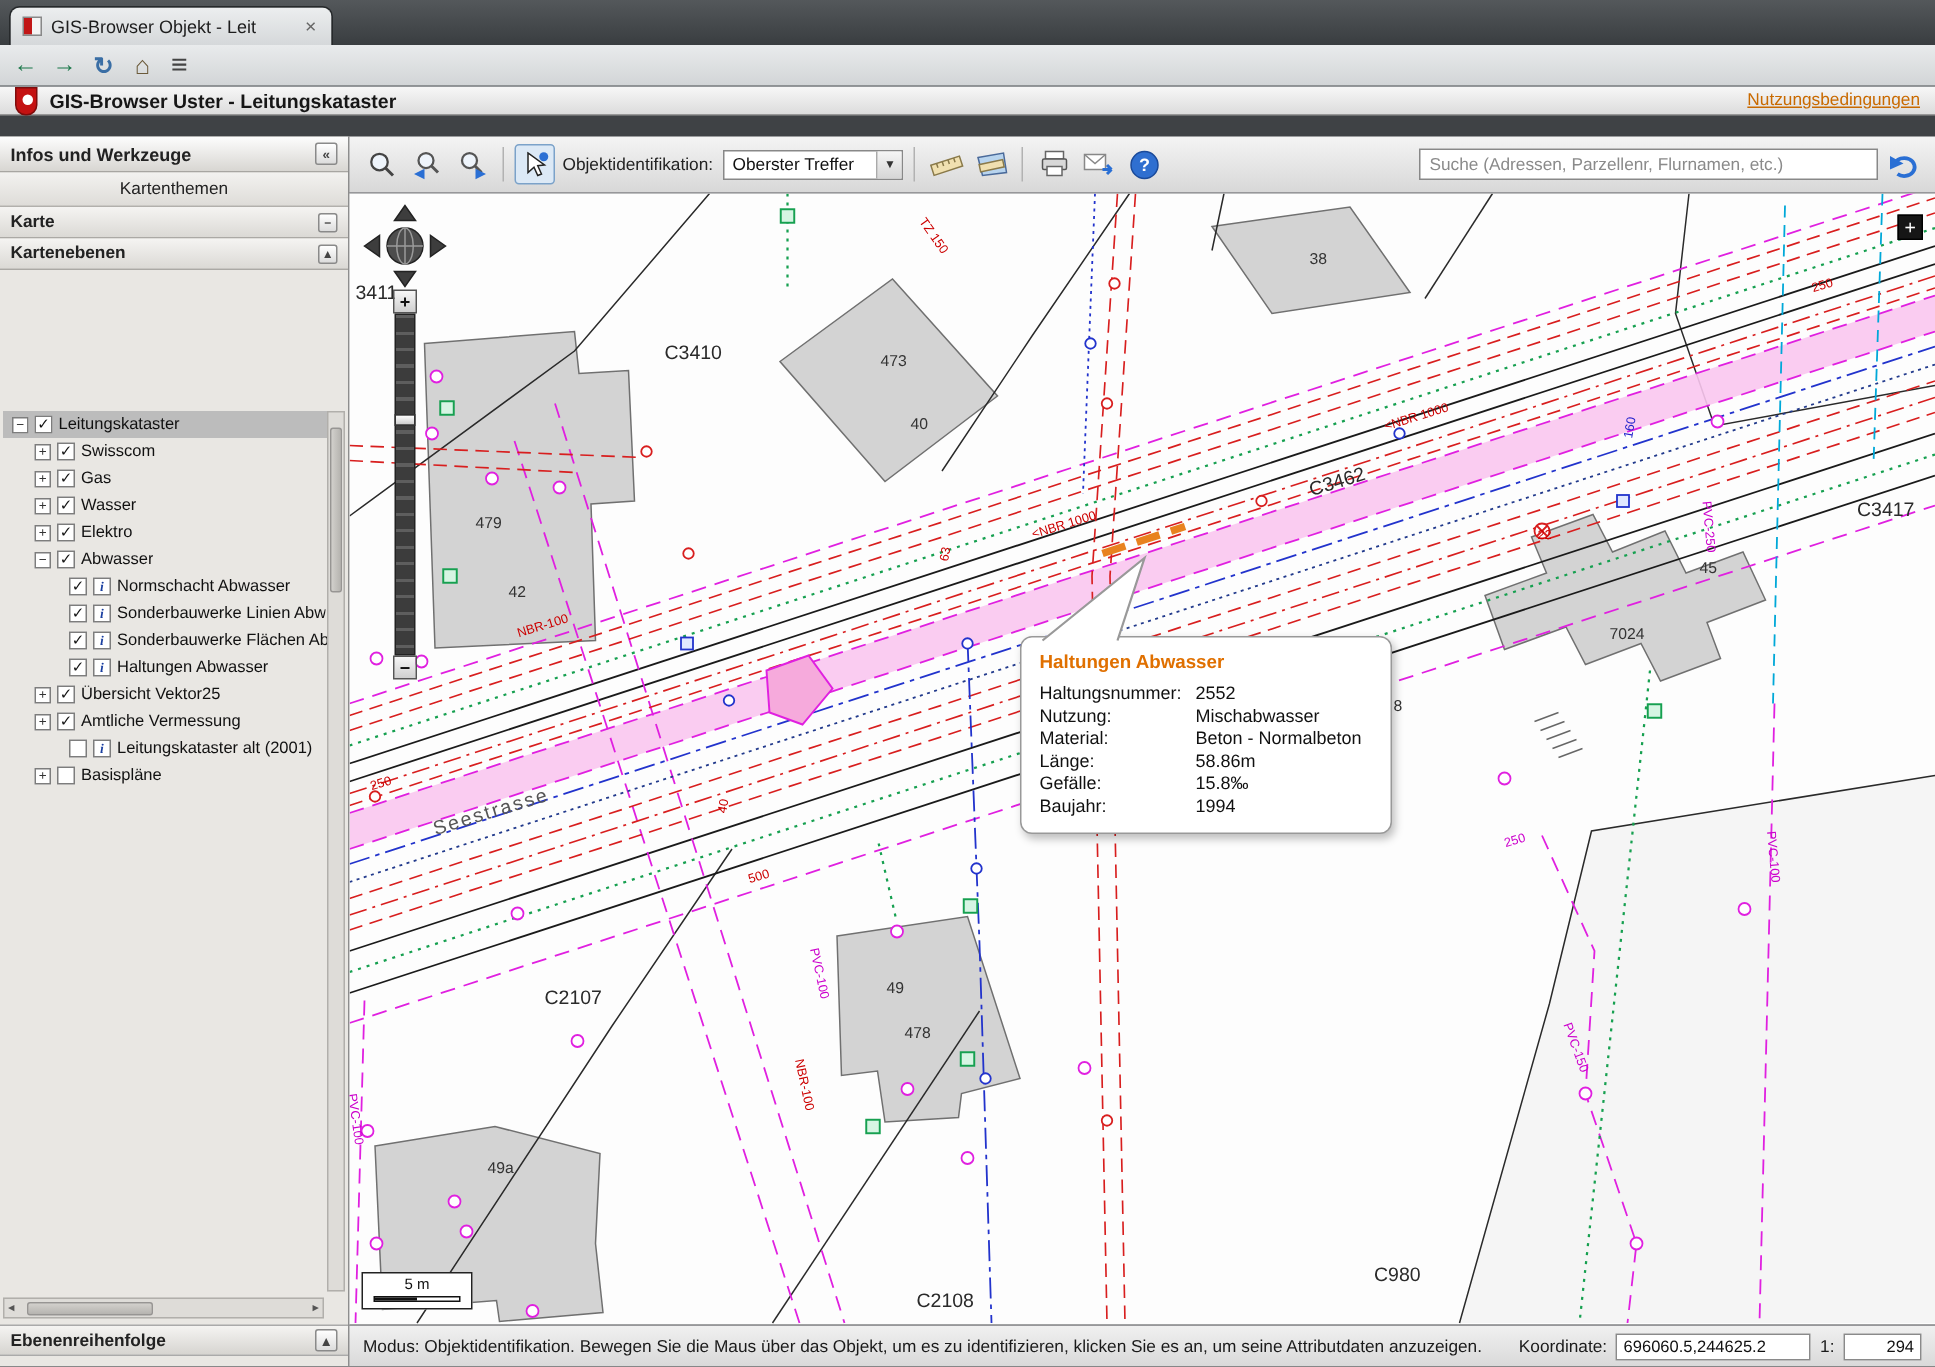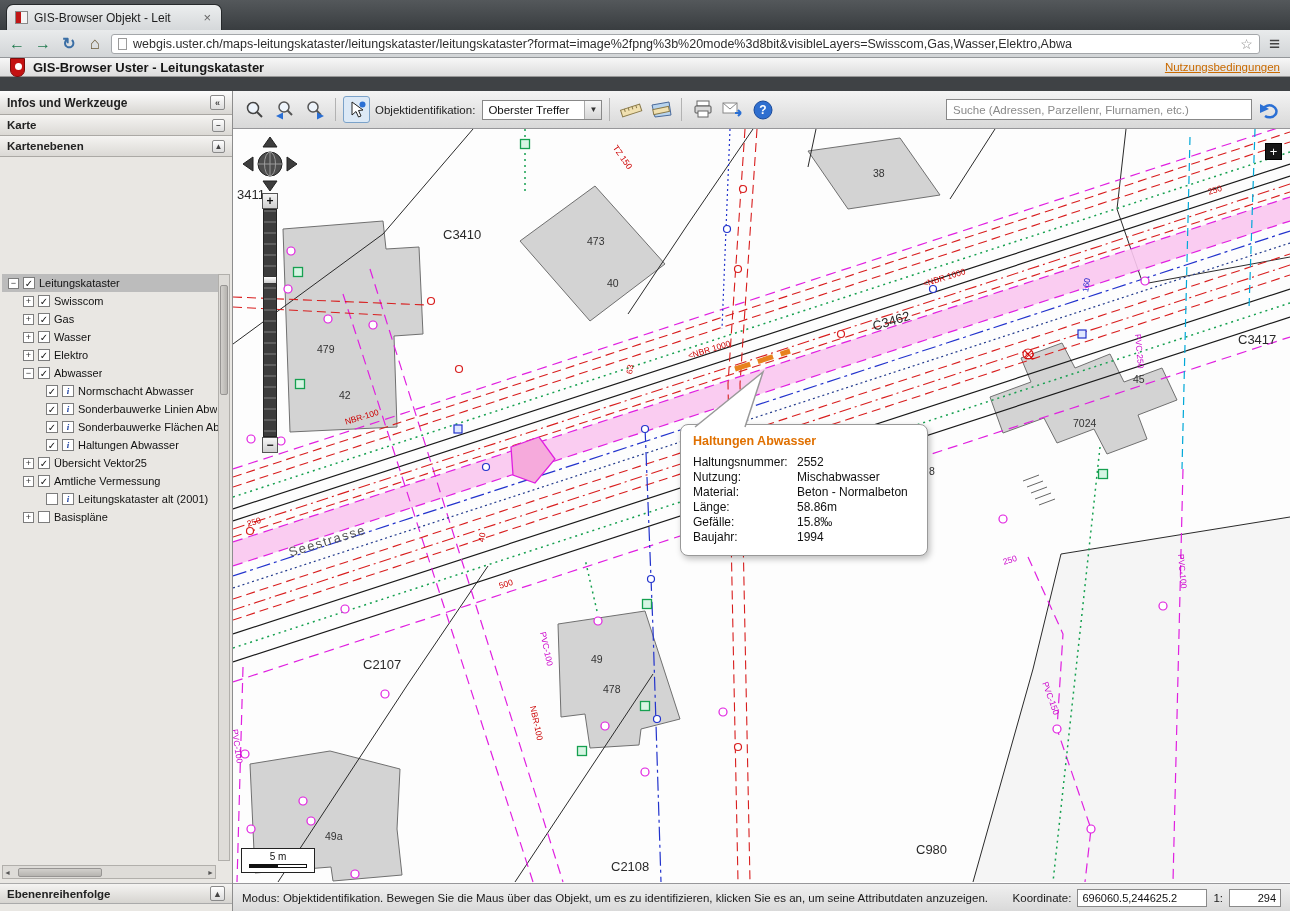--- a/index.html
+++ b/index.html
@@ -102,40 +102,38 @@
       <span class="tab-title">GIS-Browser Objekt - Leit</span>
       <span class="tab-close">×</span>
     </div>
   </div>
 
   <div class="navbar">
     <span class="nav-btn" style="color:#1f7a4d;">←</span>
     <span class="nav-btn" style="color:#1f7a4d;">→</span>
     <span class="nav-btn" style="color:#3a6ea5;">↻</span>
     <span class="nav-btn" style="color:#6b5a3a; font-size:17px;">⌂</span>
-    <div class="urlbar">
-      <span class="page-icon"></span>
-      <span class="url-text">webgis.uster.ch/maps-leitungskataster/leitungskataster/leitungskataster?format=image%2fpng%3b%20mode%3d8bit&amp;visibleLayers=Swisscom,Gas,Wasser,Elektro,Abwa</span>
-      <span class="star-icon">☆</span>
-    </div>
     <span class="menu-icon">≡</span>
   </div>
 
   <div class="appheader">
     <span class="logo">
         <i></i>
       </span>
     <span class="apptitle">GIS-Browser Uster - Leitungskataster</span>
     <a class="terms-link">Nutzungsbedingungen</a>
   </div>
 
   <div class="sidebar">
     <div class="side-title">
       <span>Infos und Werkzeuge</span>
       <span class="sq-btn">«</span>
+    </div>
+    <div class="kartenthemen">
+      <span>Kartenthemen</span>
     </div>
     <div class="section-bar">
       <span>Karte</span>
       <span class="sq-btn">−</span>
     </div>
     <div class="section-bar">
       <span>Kartenebenen</span>
       <span class="sq-btn">▲</span>
     </div>
     <div id="layer-tree">
@@ -457,21 +455,21 @@
         <span class="mlabel house" style="left: 84px; top: 214px;">479</span>
         <span class="mlabel house" style="left: 106px; top: 260px;">42</span>
         <span class="mlabel house" style="left: 354px; top: 106px;">473</span>
         <span class="mlabel house" style="left: 374px; top: 148px;">40</span>
         <span class="mlabel house" style="left: 640px; top: 38px;">38</span>
         <span class="mlabel house" style="left: 852px; top: 244px; padding-left: 48px;">45</span>
         <span class="mlabel house" style="left: 840px; top: 288px;">7024</span>
         <span class="mlabel house" style="left: 696px; top: 336px;">8</span>
         <span class="mlabel house" style="left: 358px; top: 524px;">49</span>
         <span class="mlabel house" style="left: 370px; top: 554px;">478</span>
-        <span class="mlabel house" style="left: 92px; top: 701px;">49a</span>
+        <span class="mlabel house" style="left: 92px; top: 644px;">49a</span>
         <span class="mlabel pipe" style="left: 690px; top: 150px; color: rgb(204, 0, 0); transform: rotate(-17deg);">&lt;NBR 1000</span>
         <span class="mlabel pipe" style="left: 455px; top: 222px; color: rgb(204, 0, 0); transform: rotate(-17deg);">&lt;NBR 1000</span>
         <span class="mlabel pipe" style="left: 112px; top: 288px; color: rgb(204, 0, 0); transform: rotate(-17deg);">NBR-100</span>
         <span class="mlabel pipe" style="left: 300px; top: 572px; color: rgb(204, 0, 0); transform: rotate(78deg);">NBR-100</span>
         <span class="mlabel pipe" style="left: 310px; top: 498px; color: rgb(204, 0, 204); transform: rotate(78deg);">PVC-100</span>
         <span class="mlabel pipe" style="left: 812px; top: 548px; color: rgb(204, 0, 204); transform: rotate(70deg);">PVC-150</span>
         <span class="mlabel pipe" style="left: 905px; top: 200px; color: rgb(204, 0, 204); transform: rotate(85deg);">PVC-250</span>
         <span class="mlabel pipe" style="left: 2px; top: 595px; color: rgb(204, 0, 204); transform: rotate(82deg);">PVC-100</span>
         <span class="mlabel pipe" style="left: 948px; top: 420px; color: rgb(204, 0, 204); transform: rotate(85deg);">PVC-100</span>
         <span class="mlabel pipe" style="left: 382px; top: 12px; color: rgb(204, 0, 0); transform: rotate(55deg);">TZ 150</span>

